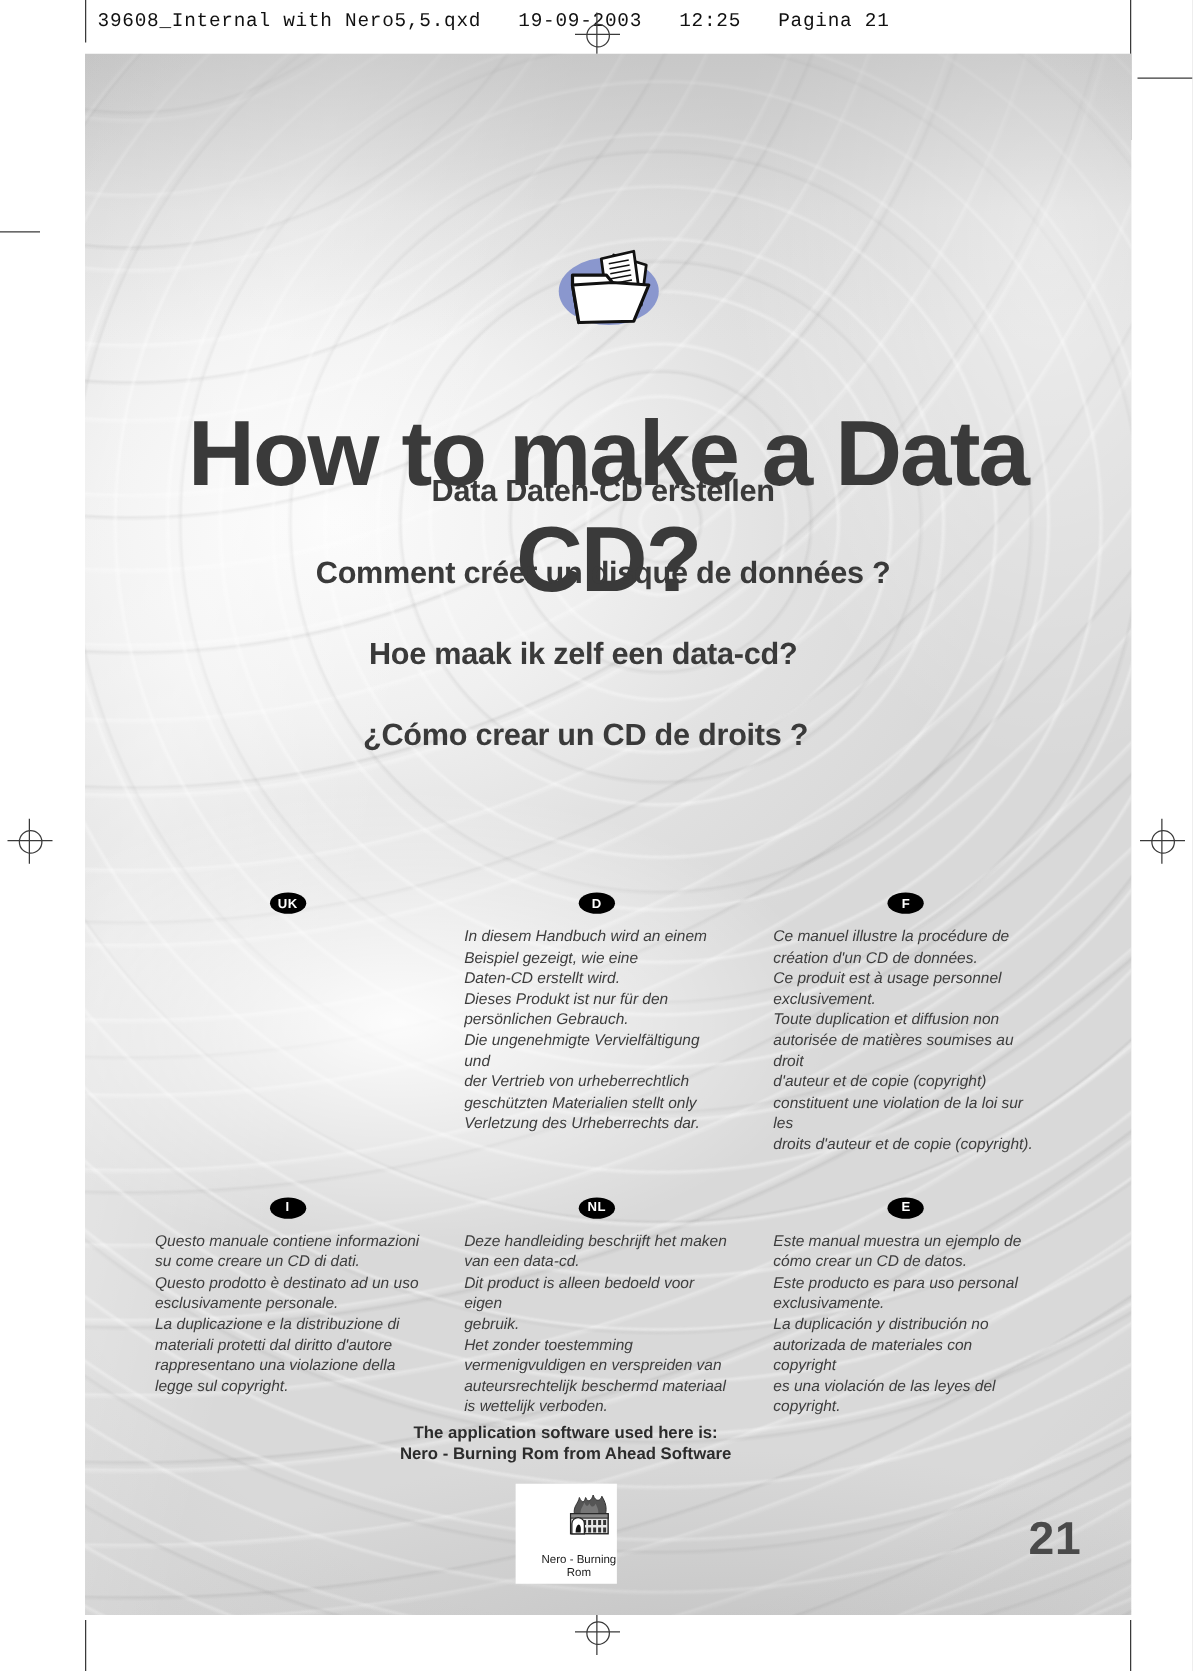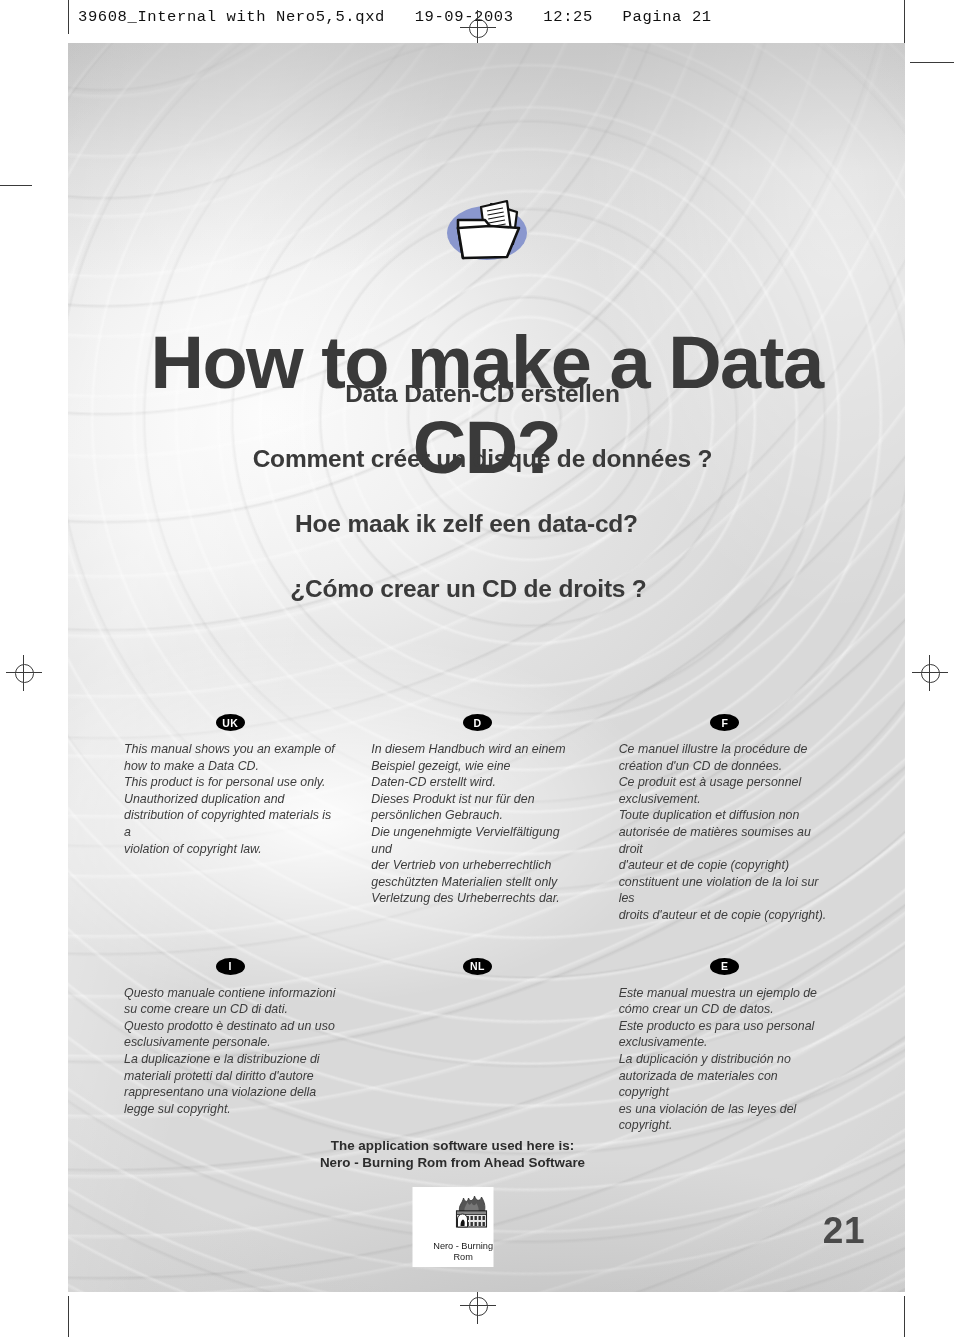--- a/index.html
+++ b/index.html
@@ -248,26 +248,20 @@
       <div class="subtitle l1">Data Daten-CD erstellen</div>
       <div class="subtitle l2">Comment créer un disque de données ?</div>
       <div class="subtitle l4">Hoe maak ik zelf een data-cd?</div>
       <div class="subtitle l5">¿Cómo crear un CD de droits ?</div>
     </div>
 
     <div class="lang-grid">
       <div class="lang-row row1">
         <div class="lang-col">
           <div class="badge">UK</div>
-          <div class="lang-text">This manual shows you an example of
-how to make a Data  CD.
-This product is for personal use only.
-Unauthorized duplication and
-distribution of copyrighted materials is a
-violation of copyright law.</div>
         </div>
         <div class="lang-col">
           <div class="badge">D</div>
           <div class="lang-text">In diesem Handbuch wird an einem
 Beispiel gezeigt, wie eine
 Daten-CD erstellt wird.
 Dieses Produkt ist nur für den
 persönlichen Gebrauch.
 Die ungenehmigte Vervielfältigung und
 der Vertrieb von urheberrechtlich
@@ -294,20 +288,28 @@
 su come creare un CD di dati.
 Questo prodotto è destinato ad un uso
 esclusivamente personale.
 La duplicazione e la distribuzione di
 materiali protetti dal diritto d'autore
 rappresentano una violazione della
 legge sul copyright.</div>
         </div>
         <div class="lang-col">
           <div class="badge">NL</div>
+          <div class="lang-text">Deze handleiding beschrijft het maken
+van een data-cd.
+Dit product is alleen bedoeld voor eigen
+gebruik.
+Het zonder toestemming
+vermenigvuldigen en verspreiden van
+auteursrechtelijk beschermd materiaal
+is wettelijk verboden.</div>
         </div>
         <div class="lang-col">
           <div class="badge">E</div>
           <div class="lang-text">Este manual muestra un ejemplo de
 cómo crear un CD de datos.
 Este producto es para uso personal
 exclusivamente.
 La duplicación y distribución no
 autorizada de materiales con copyright
 es una violación de las leyes del

